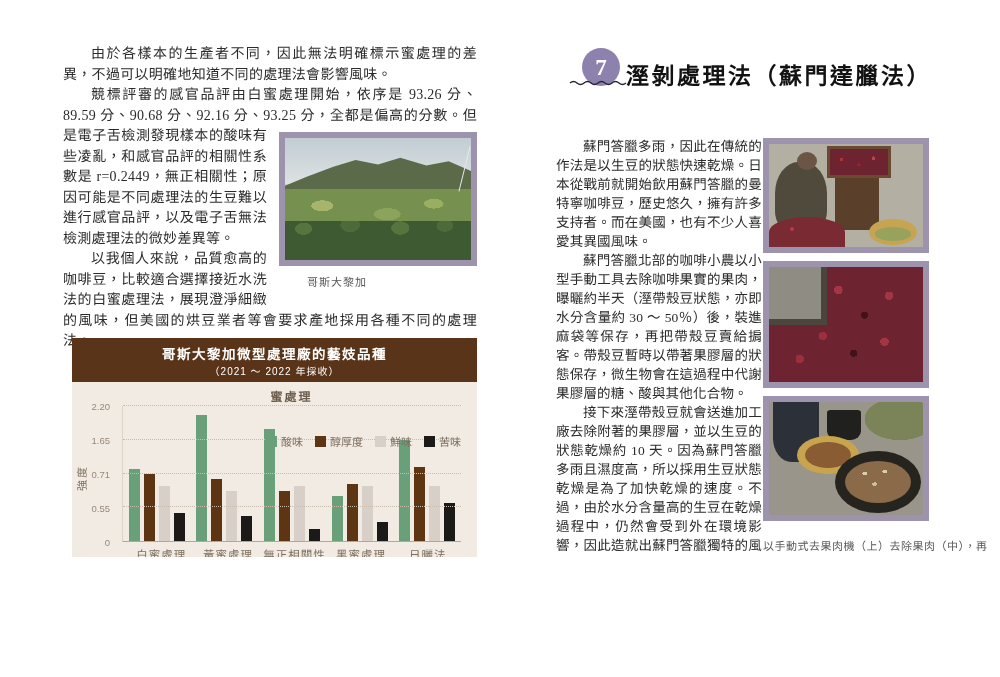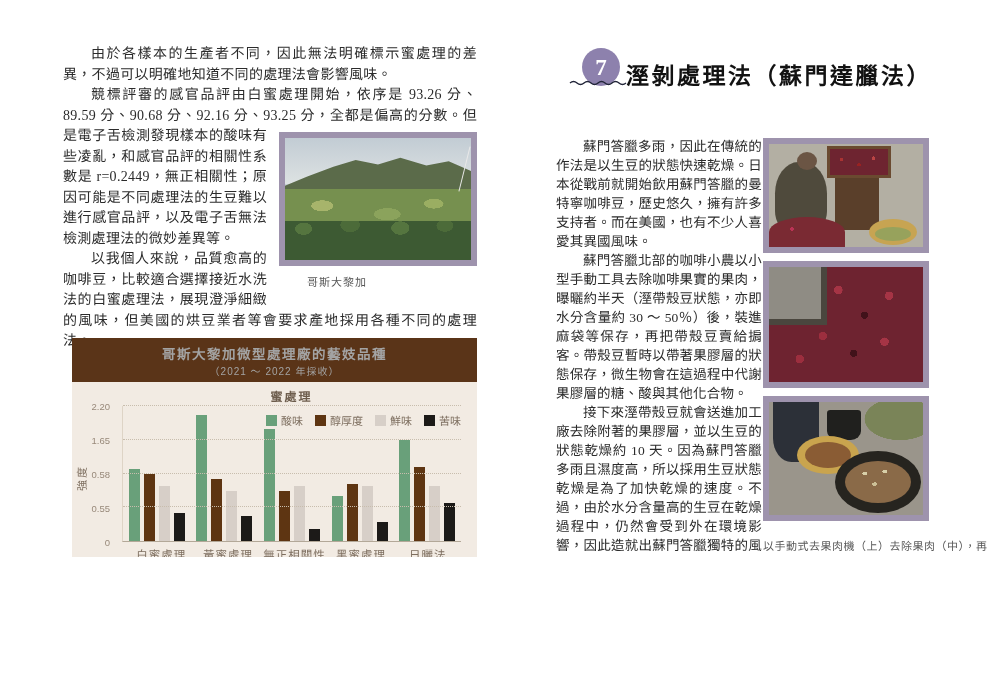--- a/index.html
+++ b/index.html
@@ -28,30 +28,30 @@
                   radial-gradient(16px 12px at 35% 10%,#4c6b39 0 60%,transparent 61%),
                   radial-gradient(15px 11px at 62% 18%,#55753f 0 60%,transparent 61%),
                   radial-gradient(14px 10px at 86% 12%,#4c6b39 0 60%,transparent 61%),
                   #3d5a33;}
   .wire{position:absolute;right:6px;top:8px;width:1px;height:46px;background:#e8e8e8;transform:rotate(14deg);}
   figcaption{font-family:"Liberation Sans","DejaVu Sans",sans-serif;
              font-size:11px;color:#595959;margin-top:6px;text-align:left;letter-spacing:1px;}
 
   
   #chart-box{position:absolute;left:72px;top:338px;width:405px;height:230px;}
-  #chart-title-bar{height:44px;background:#5a3418;color:#a3a3a3;text-align:center;
+  #chart-title-bar{height:44px;background:#5a3418;color:#ffffff;text-align:center;
       font-family:"Liberation Sans","DejaVu Sans",sans-serif;display:flex;flex-direction:column;justify-content:center;}
   #chart-title{font-size:13.5px;font-weight:bold;letter-spacing:1.5px;}
   #chart-subtitle{font-size:10px;letter-spacing:1px;margin-top:0;}
   #chart-body{position:relative;height:186px;background:#f2ebe3;
       font-family:"Liberation Sans","DejaVu Sans",sans-serif;}
   #plot-label{position:absolute;left:50px;right:16px;top:5px;text-align:center;
       font-size:12px;font-weight:bold;color:#6d5d4d;letter-spacing:2px;}
   #chart-legend{position:absolute;top:30px;right:16px;display:flex;gap:12px;align-items:center;z-index:3;}
-  .legend-item{display:flex;align-items:center;gap:4px;font-size:11px;color:#7d6e5f;}
+  .legend-item{display:flex;align-items:center;gap:4px;font-size:11px;color:#7d6e5f;margin-top:21px;}
   .legend-swatch{width:11px;height:11px;display:inline-block;}
   #ylabel{position:absolute;left:-4px;top:88px;transform:rotate(-90deg);
       font-size:11px;color:#7d6e5f;letter-spacing:2px;}
   #plot{position:absolute;left:50px;right:16px;top:24px;bottom:26px;
       border-bottom:1px solid #b3a898;border-left:1px solid #ded4c6;}
   .gridline{position:absolute;left:0;right:0;border-top:1px dotted #c8bdad;}
   #yticks{position:absolute;left:0;top:24px;bottom:26px;width:46px;}
   .ytick{position:absolute;right:8px;transform:translateY(50%);font-size:9.5px;color:#98897a;}
   #groups{position:absolute;left:0;right:0;top:0;bottom:0;display:flex;}
   .bargroup{flex:1;display:flex;justify-content:center;align-items:flex-end;gap:4px;height:100%;}
@@ -177,21 +177,21 @@
           </div>
           <div class="legend-item">
             <span class="legend-swatch" style="background: rgb(28, 26, 24);"></span>
             <span>苦味</span>
           </div>
         </div>
       <div id="ylabel">強度</div>
       <div id="yticks">
           <div class="ytick" style="bottom: 0%;">0</div>
           <div class="ytick" style="bottom: 25%;">0.55</div>
-          <div class="ytick" style="bottom: 50%;">0.58</div>
+          <div class="ytick" style="bottom: 50%;">0.71</div>
           <div class="ytick" style="bottom: 75%;">1.65</div>
           <div class="ytick" style="bottom: 100%;">2.20</div>
         </div>
       <div id="plot">
         <div id="groups">
             <div class="bargroup">
               <div class="bar" style="height: 53.1818%; background: rgb(105, 160, 122);"></div>
               <div class="bar" style="height: 50%; background: rgb(94, 53, 18);"></div>
               <div class="bar" style="height: 40.9091%; background: rgb(215, 207, 200);"></div>
               <div class="bar" style="height: 20.9091%; background: rgb(28, 26, 24);"></div>

